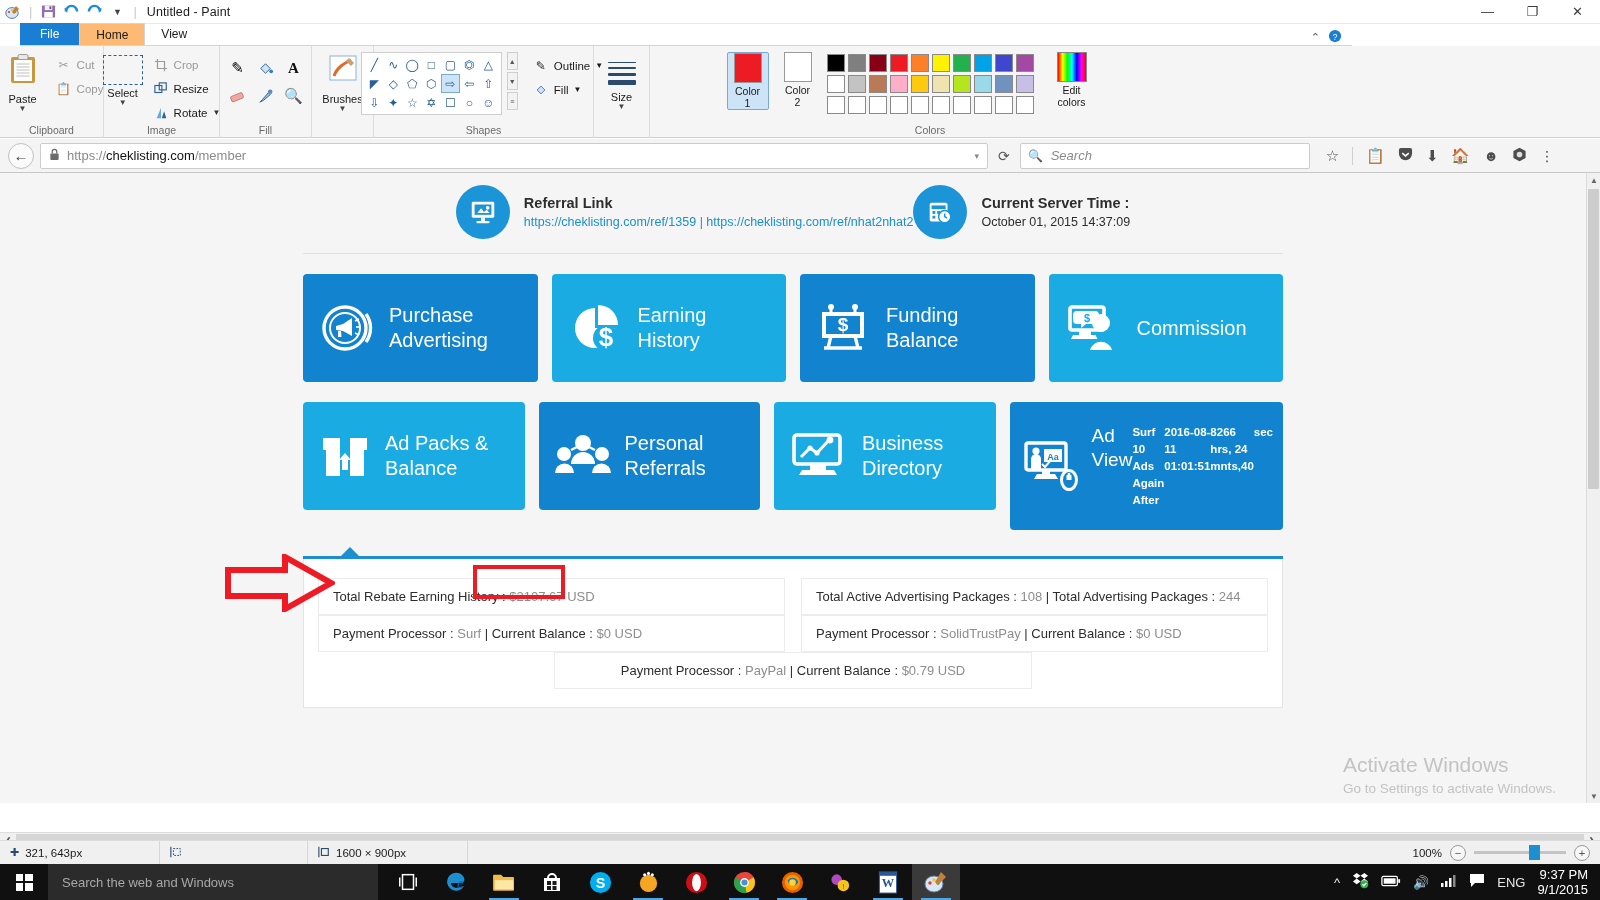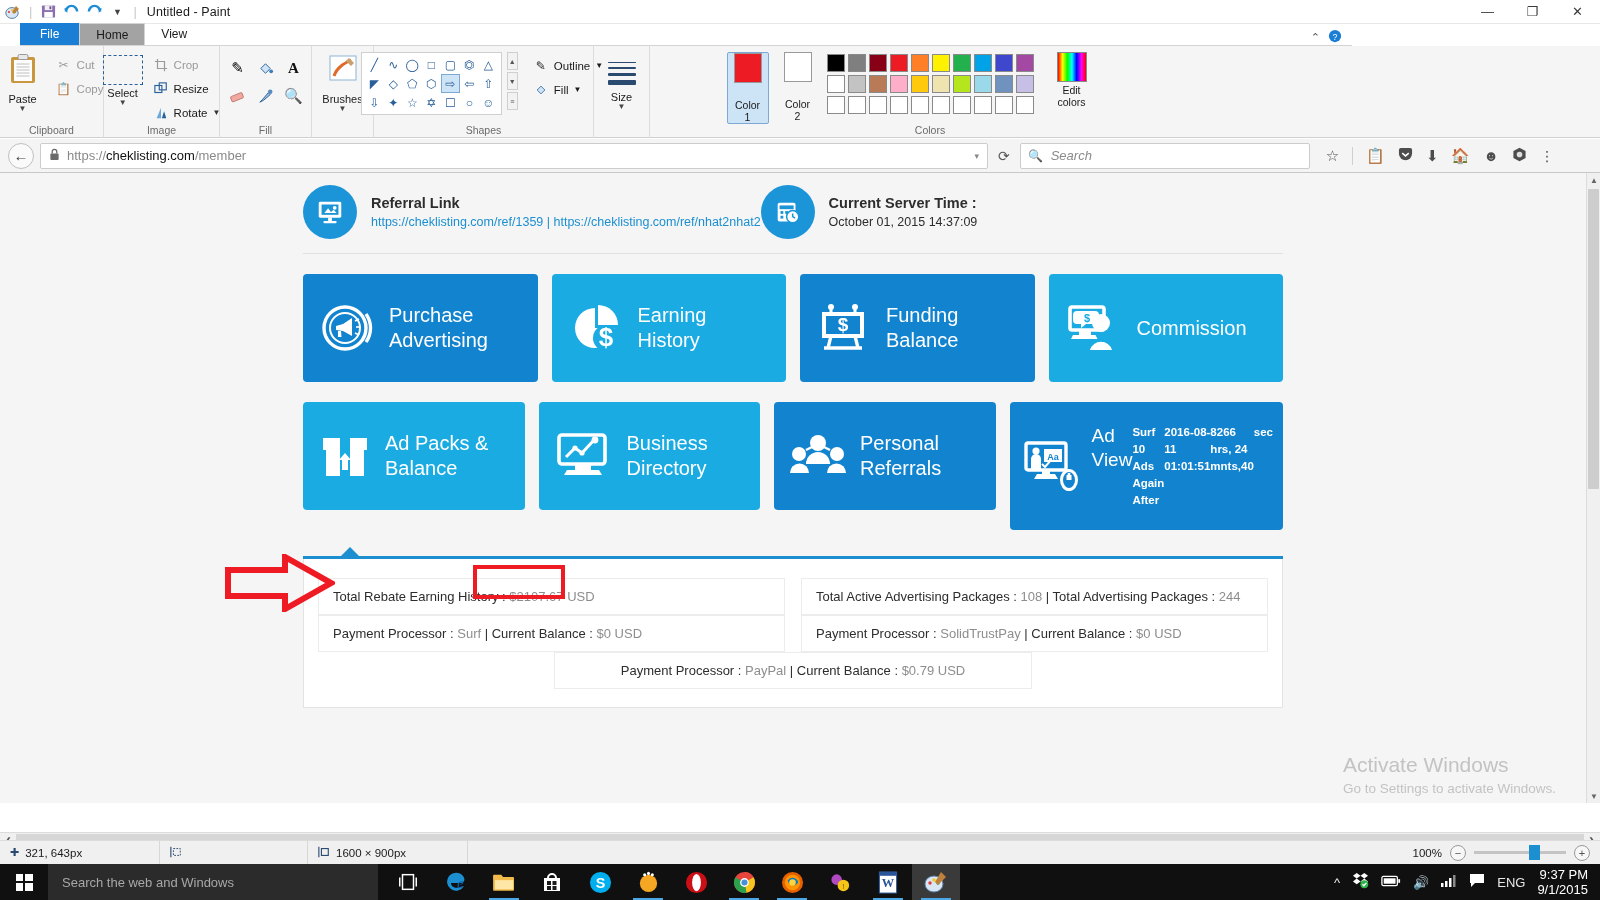--- a/index.html
+++ b/index.html
@@ -27,21 +27,21 @@
   
   .ribbon-tabs {
     position: absolute; top: 24px; left: 0; width: 1332px; height: 22px;
     background: #ffffff; display: flex; align-items: flex-end;
     border-bottom: 1px solid #d4d4d4;
     margin-left: 20px;
   }
   .rtab { height: 22px; padding: 0 16px; font-size: 12px; color: #1a1a1a;
           display: flex; align-items: center; }
   .rtab.file { background: #1a7fd4; color: #fff; padding: 0 20px; }
-  .rtab.active { background: #a3a3a3; border: 1px solid #d4d4d4; border-bottom: none; }
+  .rtab.active { background: #fdba74; border: 1px solid #d4d4d4; border-bottom: none; }
   .ribbon-right { margin-left: auto; display: flex; align-items: center; gap: 8px; padding-right: 10px; }
   .ribbon-right span { font-size: 11px; color: #555; }
   .help-ico { color: #1a7fd4; font-size: 12px; }
 
   
   .ribbon {
     position: absolute; top: 46px; left: 0; width: 1600px; height: 92px;
     background: #f5f5f5; border-bottom: 1px solid #d0d0d0;
     display: flex;
   }
@@ -74,21 +74,21 @@
   .shape-scroll { display: flex; flex-direction: column; justify-content: space-between;
                   height: 58px; margin-left: 1px; }
   .shape-scroll span { font-size: 7px; color: #555; border: 1px solid #cfcfcf; background: #f2f2f2;
                        width: 11px; height: 18px; display: flex; align-items: center; justify-content: center; }
 
   .sizebars { display: flex; flex-direction: column; gap: 4px; align-items: center; padding-top: 4px; }
   .sizebars i { display: block; background: #2b4a6f; border-radius: 1px; }
 
   .colorbtn { display: flex; flex-direction: column; align-items: center; width: 42px; }
   .colorbtn .sw { width: 28px; height: 30px; border: 1px solid #999; }
-  .colorbtn .lb { font-size: 10.5px; color: #1a1a1a; text-align: center; line-height: 12px; margin-top: 16px; }
+  .colorbtn .lb { font-size: 10.5px; color: #1a1a1a; text-align: center; line-height: 12px; margin-top: 2px; }
   .colorbtn.sel { background: #cde4f7; border: 1px solid #7ca9d4; border-radius: 2px; }
 
   .palette { display: grid; grid-template-columns: repeat(10, 20px); grid-auto-rows: 20px; gap: 1px; padding-top: 2px; }
   .palette i { display: block; width: 18px; height: 18px; border: 1px solid #8a8a8a; }
 
   .editcolors { display: flex; flex-direction: column; align-items: center; width: 44px; }
   .editcolors .rainbow { width: 30px; height: 30px; border: 1px solid #888;
     background: linear-gradient(to right,#ff0000,#ffff00,#00ff00,#00ffff,#0000ff,#ff00ff,#ff0000); }
   .editcolors .lb { font-size: 10.5px; color: #1a1a1a; text-align: center; line-height: 12px; margin-top: 2px; }
 
@@ -116,21 +116,21 @@
   .navicons span { font-size: 15px; color: #4d4d4d; }
   .vbar { width: 1px; height: 18px; background: #d0d0d0; }
 
   
   .page {
     position: absolute; top: 173px; left: 0; width: 1586px; height: 630px;
     background: #f5f5f5; overflow: hidden;
   }
   .page-inner { width: 980px; margin: 0 auto; padding-top: 12px; }
 
-  .hdr-row { display: flex; justify-content: flex-start; align-items: center;
+  .hdr-row { display: flex; justify-content: center; align-items: center;
              border-bottom: 1px solid #e0e0e0; padding-bottom: 14px; }
   .hdr-item { display: flex; align-items: center; gap: 14px; }
   .hdr-circle { width: 54px; height: 54px; border-radius: 50%; background: #1b94d8;
                 display: flex; align-items: center; justify-content: center; color: #fff; flex: 0 0 54px; }
   .hdr-t { font-size: 14.5px; font-weight: bold; color: #2d2d2d; line-height: 20px; }
   .hdr-s { font-size: 12.5px; color: #2d2d2d; line-height: 18px; }
   .hdr-s a { color: #1b8fd0; text-decoration: none; }
   .hdr-s .sepbar { color: #1b8fd0; }
 
   .tiles { display: grid; grid-template-columns: repeat(4, 1fr); gap: 14px; margin-top: 20px; }
@@ -690,52 +690,52 @@
                 <rect x="7" y="20" width="38" height="26" fill="#fff"></rect>
                 <rect x="21" y="8" width="10" height="38" fill="#1aabe3"></rect>
                 <path d="M23 40 L23 30 L20 30 L26 23 L32 30 L29 30 L29 40 Z" fill="#fff"></path>
               </svg>
           </span>
           <span class="tile-label">
             <span>Ad Packs &amp;</span><br>
             <span>Balance</span>
           </span>
         </div>
-        <div class="tile c2">
-          <span class="tile-ico">
-            <svg width="58" height="52" viewBox="0 0 58 52">
-                <rect x="4" y="5" width="46" height="29" rx="3" fill="none" stroke="#fff" stroke-width="3.6"></rect>
-                <polyline points="11,27 20,18 27,23 39,10" fill="none" stroke="#fff" stroke-width="3"></polyline>
-                <circle cx="40" cy="10" r="3.4" fill="#fff"></circle>
-                <circle cx="27" cy="23" r="2.6" fill="#fff"></circle>
-                <circle cx="20" cy="18" r="2.6" fill="#fff"></circle>
-                <path d="M20 34 v6 h-8 l-3 5 h38 l-3 -5 h-8 v-6" fill="#fff"></path>
-              </svg>
-          </span>
-          <span class="tile-label">
-            <span>Business</span><br>
-            <span>Directory</span>
-          </span>
-        </div>
         <div class="tile c1">
           <span class="tile-ico">
             <svg width="56" height="52" viewBox="0 0 56 52">
                 <circle cx="28" cy="13" r="8" fill="#fff"></circle>
                 <path d="M16 34 a12 12 0 0 1 24 0 z" fill="#fff"></path>
                 <circle cx="9" cy="24" r="7" fill="#fff"></circle>
                 <path d="M0 43 a9.5 9.5 0 0 1 19 0 z" fill="#fff"></path>
                 <circle cx="47" cy="24" r="7" fill="#fff"></circle>
                 <path d="M37 43 a9.5 9.5 0 0 1 19 0 z" fill="#fff"></path>
                 <line x1="16" y1="20" x2="22" y2="17" stroke="#fff" stroke-width="2.4"></line>
                 <line x1="40" y1="20" x2="34" y2="17" stroke="#fff" stroke-width="2.4"></line>
               </svg>
           </span>
           <span class="tile-label">
             <span>Personal</span><br>
             <span>Referrals</span>
+          </span>
+        </div>
+        <div class="tile c2">
+          <span class="tile-ico">
+            <svg width="58" height="52" viewBox="0 0 58 52">
+                <rect x="4" y="5" width="46" height="29" rx="3" fill="none" stroke="#fff" stroke-width="3.6"></rect>
+                <polyline points="11,27 20,18 27,23 39,10" fill="none" stroke="#fff" stroke-width="3"></polyline>
+                <circle cx="40" cy="10" r="3.4" fill="#fff"></circle>
+                <circle cx="27" cy="23" r="2.6" fill="#fff"></circle>
+                <circle cx="20" cy="18" r="2.6" fill="#fff"></circle>
+                <path d="M20 34 v6 h-8 l-3 5 h38 l-3 -5 h-8 v-6" fill="#fff"></path>
+              </svg>
+          </span>
+          <span class="tile-label">
+            <span>Business</span><br>
+            <span>Directory</span>
           </span>
         </div>
         <div class="tile c1 adview">
           <div class="adview-row">
             <span class="tile-ico">
               <svg width="62" height="62" viewBox="0 0 62 62">
                   <rect x="4" y="8" width="40" height="27" rx="2" fill="none" stroke="#fff" stroke-width="3.4"></rect>
                   <rect x="22" y="14" width="18" height="13" fill="#fff"></rect>
                   <text x="31" y="24.5" font-size="9" font-weight="bold" fill="#1283ce" text-anchor="middle" font-family="Liberation Sans">Aa</text>
                   <circle cx="14" cy="16" r="3.6" fill="#fff"></circle>

